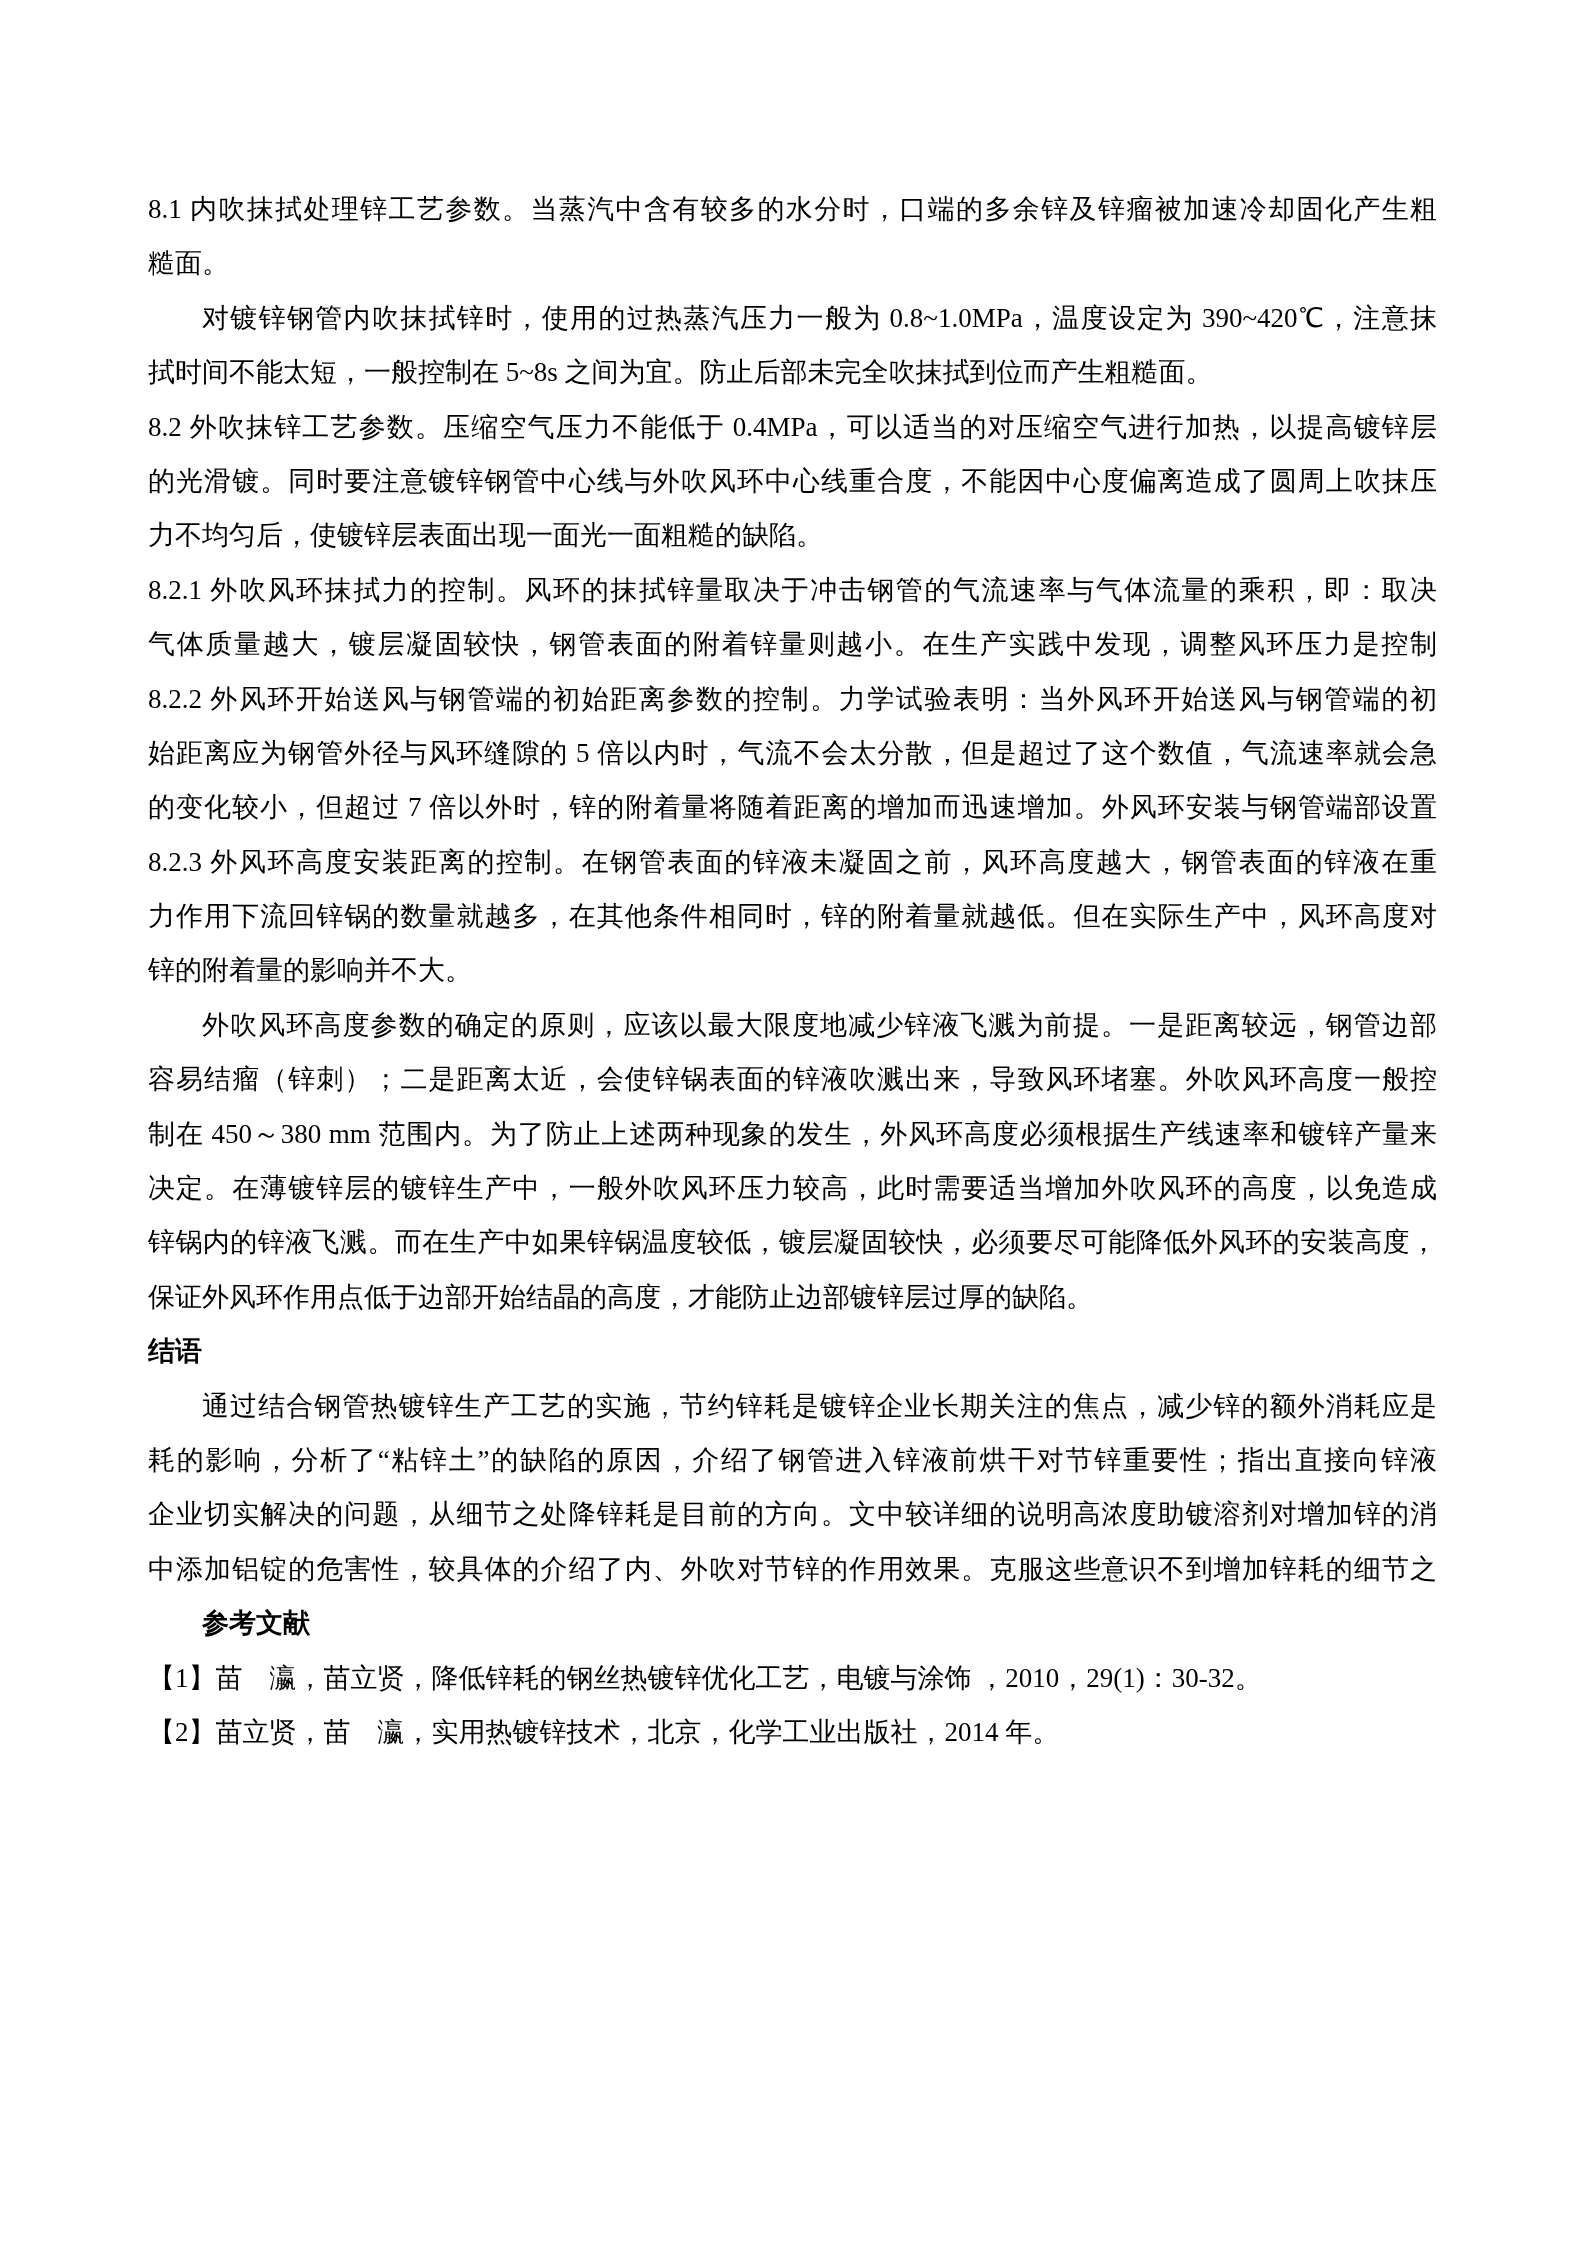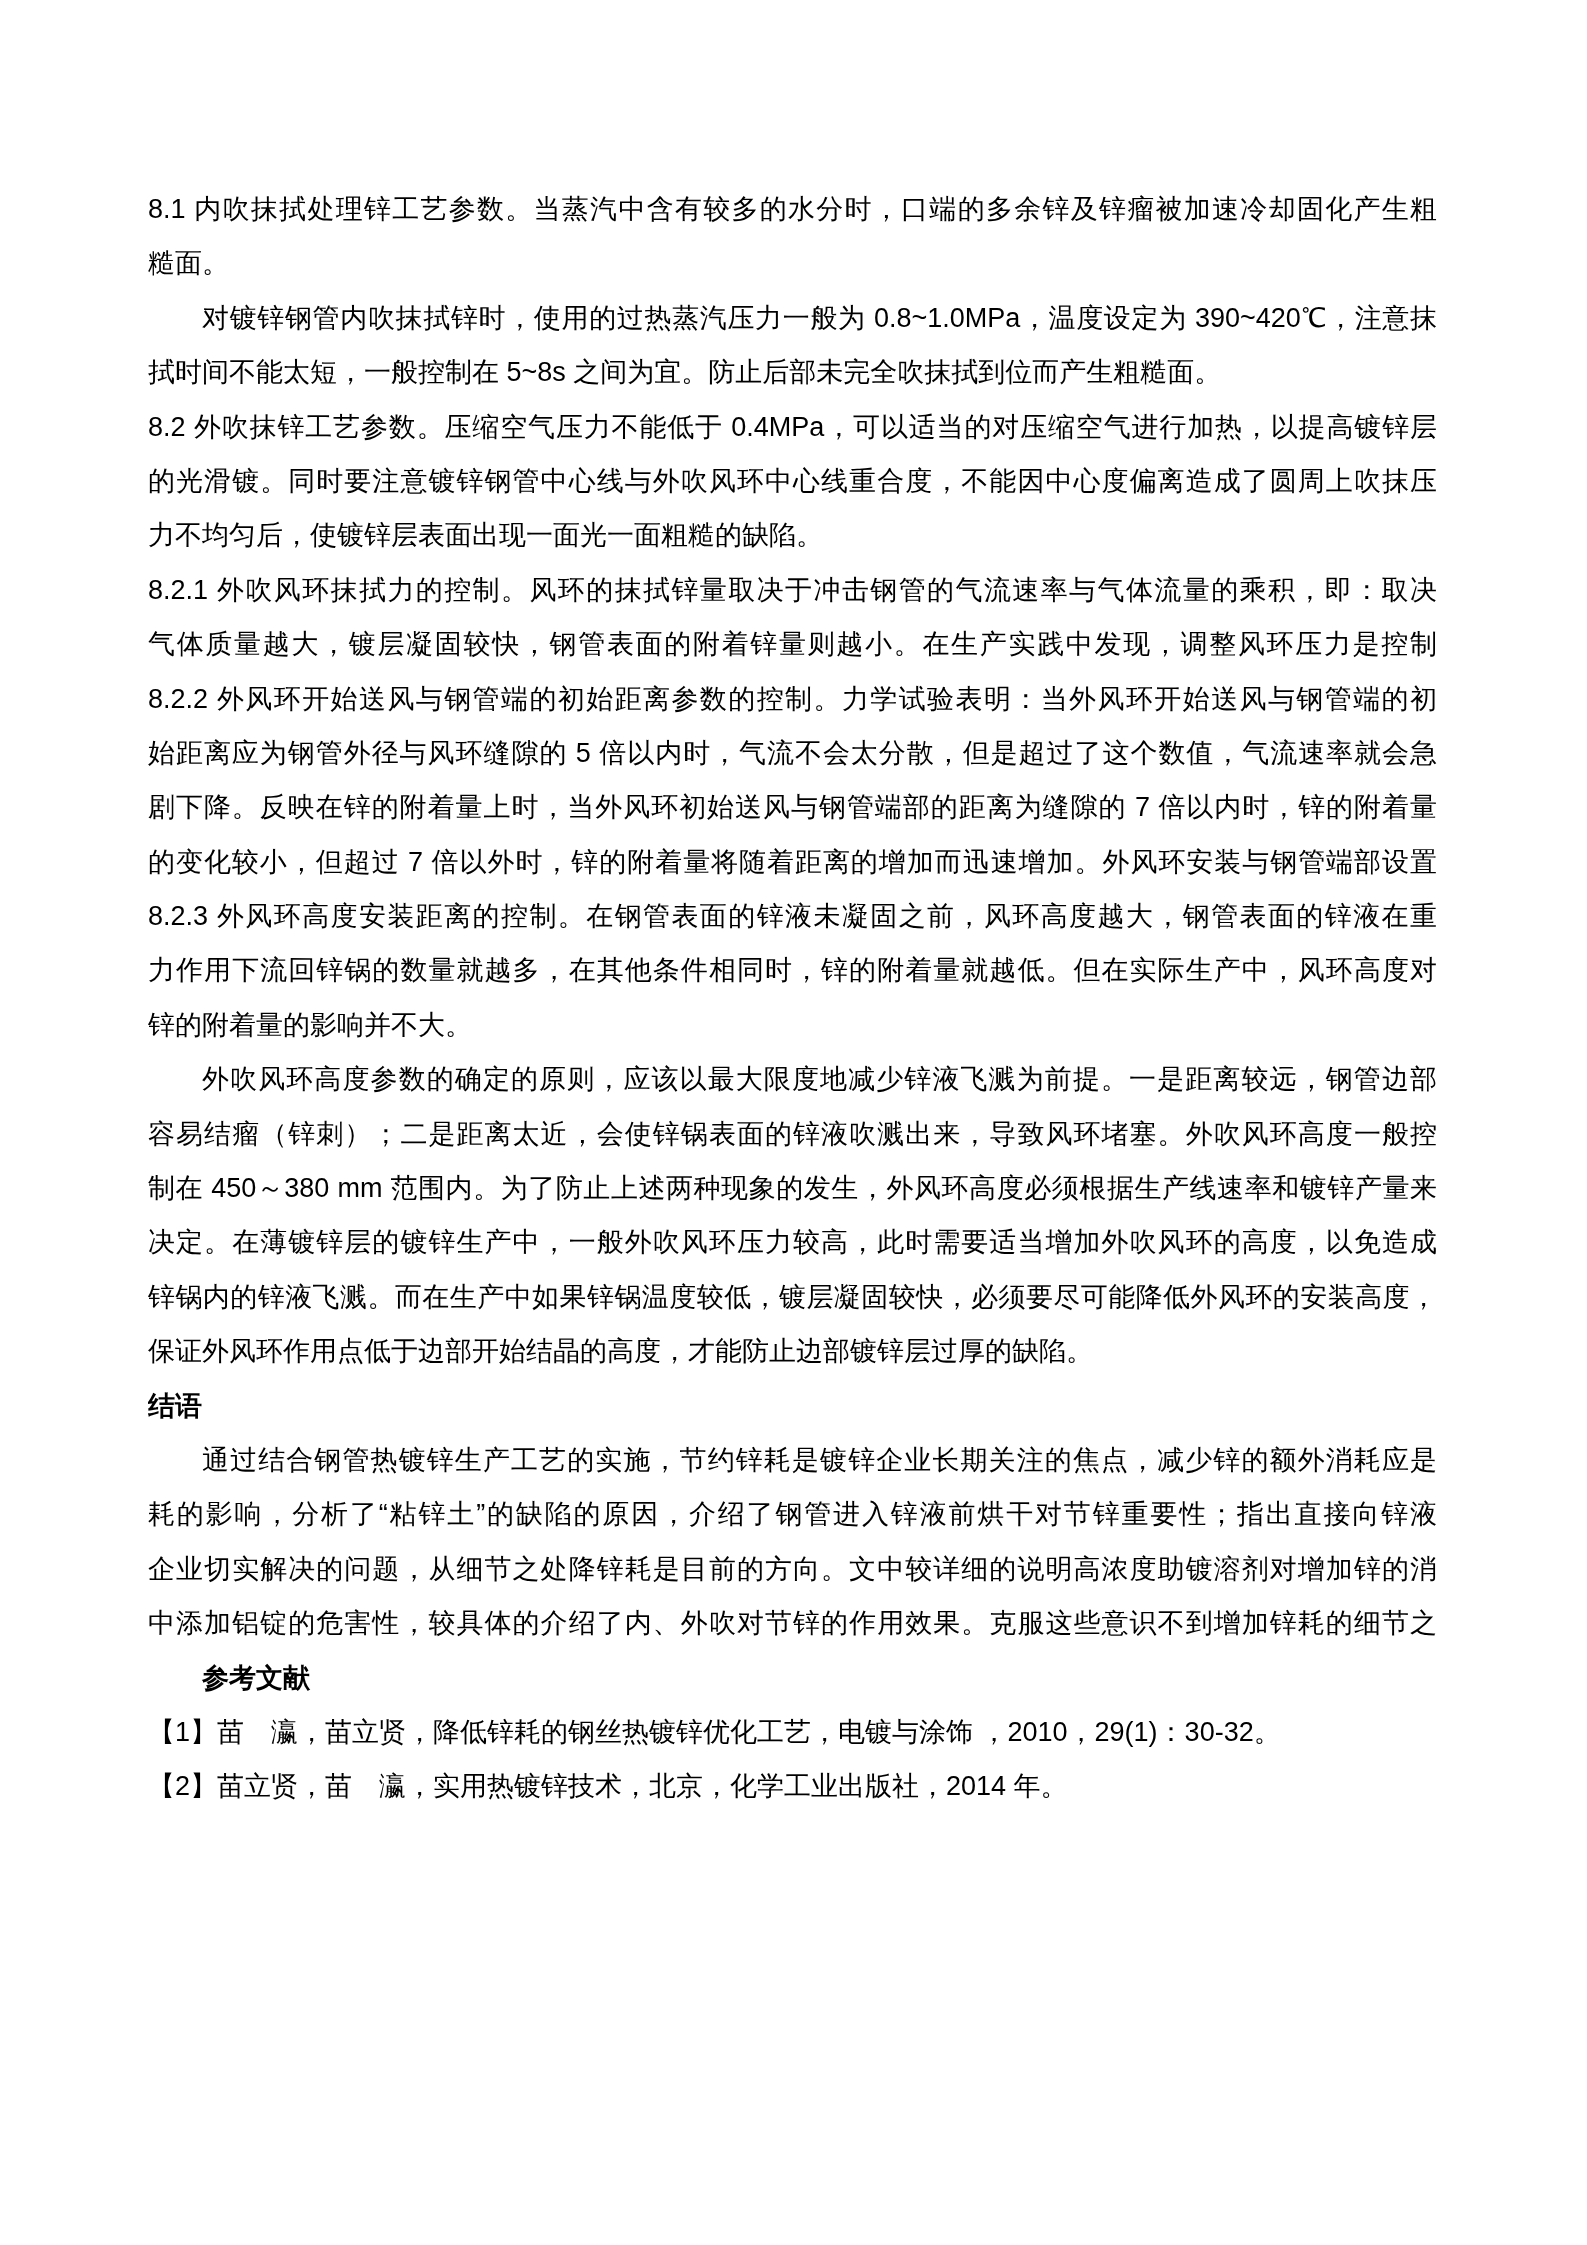--- a/index.html
+++ b/index.html
@@ -6,21 +6,21 @@
     margin: 0;
     padding: 0;
     background: #ffffff;
   }
   .page {
     position: relative;
     width: 1587px;
     height: 2245px;
     background: #ffffff;
     overflow: hidden;
-    font-family: Liberation Sans, sans-serif;
+    font-family: Liberation Serif, serif;
     color: #000000;
   }
   .content {
     position: absolute;
     left: 148px;
     top: 182px;
     width: 1289px;
   }
   .line {
     font-size: 27px;
@@ -52,21 +52,20 @@
       <div class="line para-end">糙面。</div>
       <div class="line indent">对镀锌钢管内吹抹拭锌时，使用的过热蒸汽压力一般为 0.8~1.0MPa，温度设定为 390~420℃，注意抹</div>
       <div class="line para-end">拭时间不能太短，一般控制在 5~8s 之间为宜。防止后部未完全吹抹拭到位而产生粗糙面。</div>
       <div class="line">8.2 外吹抹锌工艺参数。压缩空气压力不能低于 0.4MPa，可以适当的对压缩空气进行加热，以提高镀锌层</div>
       <div class="line">的光滑镀。同时要注意镀锌钢管中心线与外吹风环中心线重合度，不能因中心度偏离造成了圆周上吹抹压</div>
       <div class="line para-end">力不均匀后，使镀锌层表面出现一面光一面粗糙的缺陷。</div>
       <div class="line">8.2.1 外吹风环抹拭力的控制。风环的抹拭锌量取决于冲击钢管的气流速率与气体流量的乘积，即：取决</div>
       <div class="line">气体质量越大，镀层凝固较快，钢管表面的附着锌量则越小。在生产实践中发现，调整风环压力是控制</div>
       <div class="line">8.2.2 外风环开始送风与钢管端的初始距离参数的控制。力学试验表明：当外风环开始送风与钢管端的初</div>
       <div class="line">始距离应为钢管外径与风环缝隙的 5 倍以内时，气流不会太分散，但是超过了这个数值，气流速率就会急</div>
-      <div class="line">剧下降。反映在锌的附着量上时，当外风环初始送风与钢管端部的距离为缝隙的 7 倍以内时，锌的附着量</div>
       <div class="line">的变化较小，但超过 7 倍以外时，锌的附着量将随着距离的增加而迅速增加。外风环安装与钢管端部设置</div>
       <div class="line">8.2.3 外风环高度安装距离的控制。在钢管表面的锌液未凝固之前，风环高度越大，钢管表面的锌液在重</div>
       <div class="line">力作用下流回锌锅的数量就越多，在其他条件相同时，锌的附着量就越低。但在实际生产中，风环高度对</div>
       <div class="line para-end">锌的附着量的影响并不大。</div>
       <div class="line indent">外吹风环高度参数的确定的原则，应该以最大限度地减少锌液飞溅为前提。一是距离较远，钢管边部</div>
       <div class="line">容易结瘤（锌刺）；二是距离太近，会使锌锅表面的锌液吹溅出来，导致风环堵塞。外吹风环高度一般控</div>
       <div class="line">制在 450～380 mm 范围内。为了防止上述两种现象的发生，外风环高度必须根据生产线速率和镀锌产量来</div>
       <div class="line">决定。在薄镀锌层的镀锌生产中，一般外吹风环压力较高，此时需要适当增加外吹风环的高度，以免造成</div>
       <div class="line">锌锅内的锌液飞溅。而在生产中如果锌锅温度较低，镀层凝固较快，必须要尽可能降低外风环的安装高度，</div>
       <div class="line para-end">保证外风环作用点低于边部开始结晶的高度，才能防止边部镀锌层过厚的缺陷。</div>

